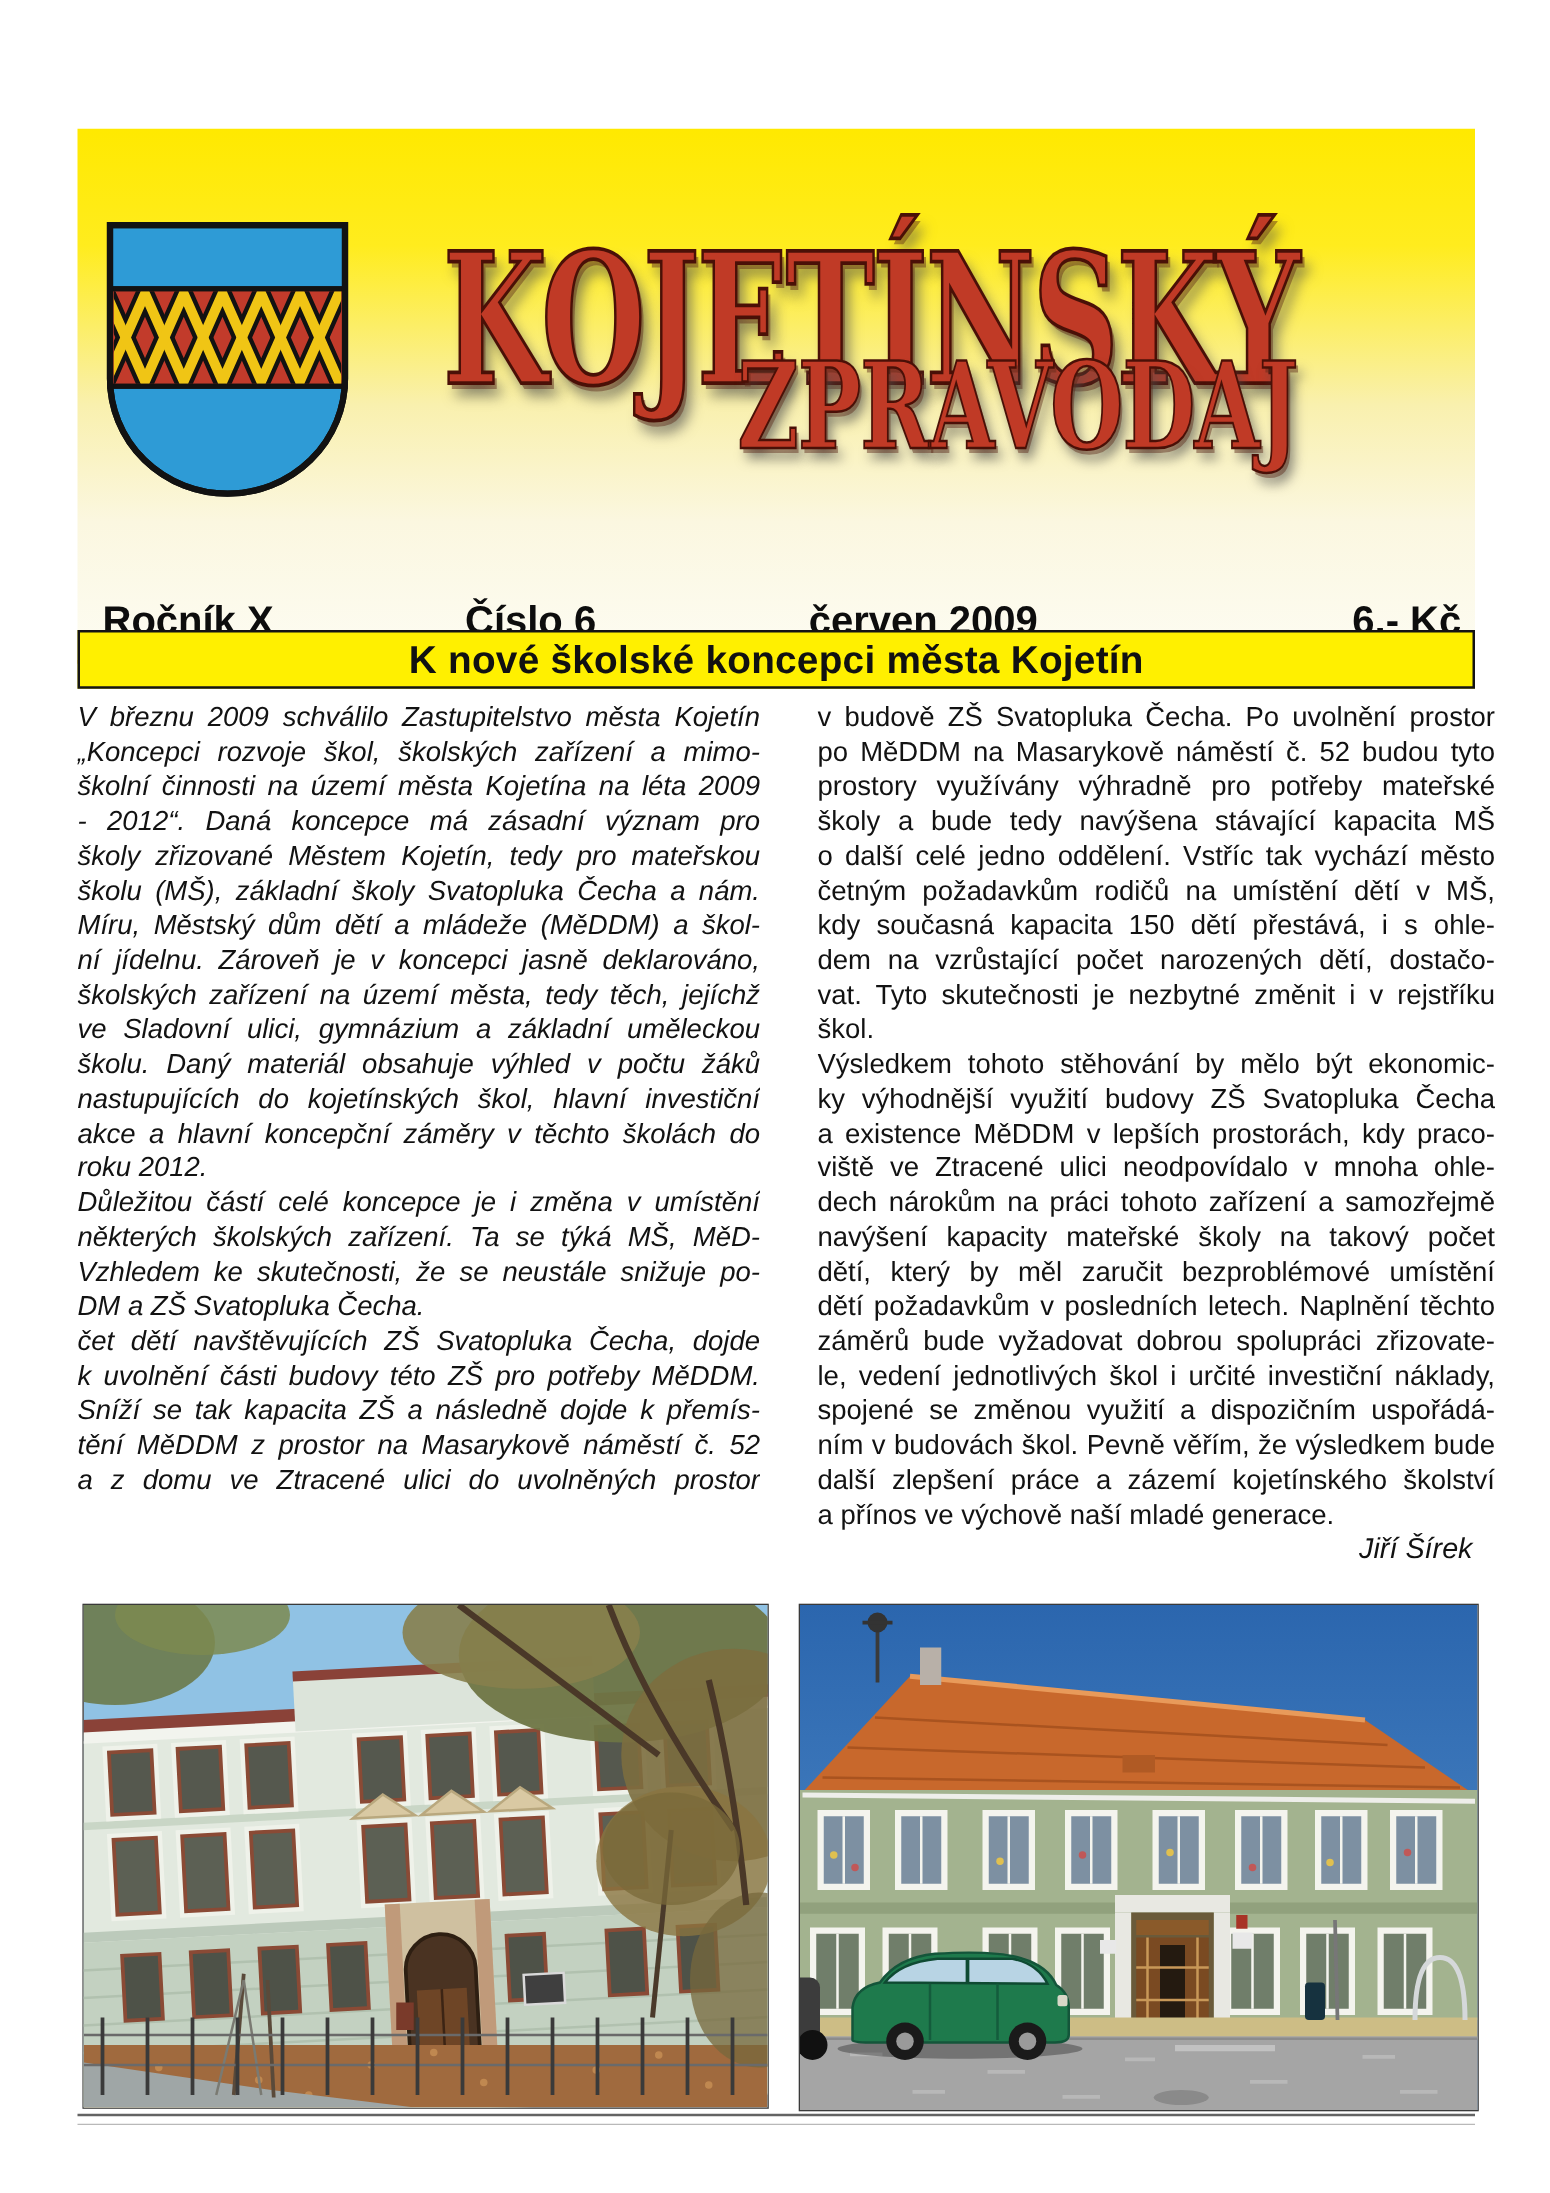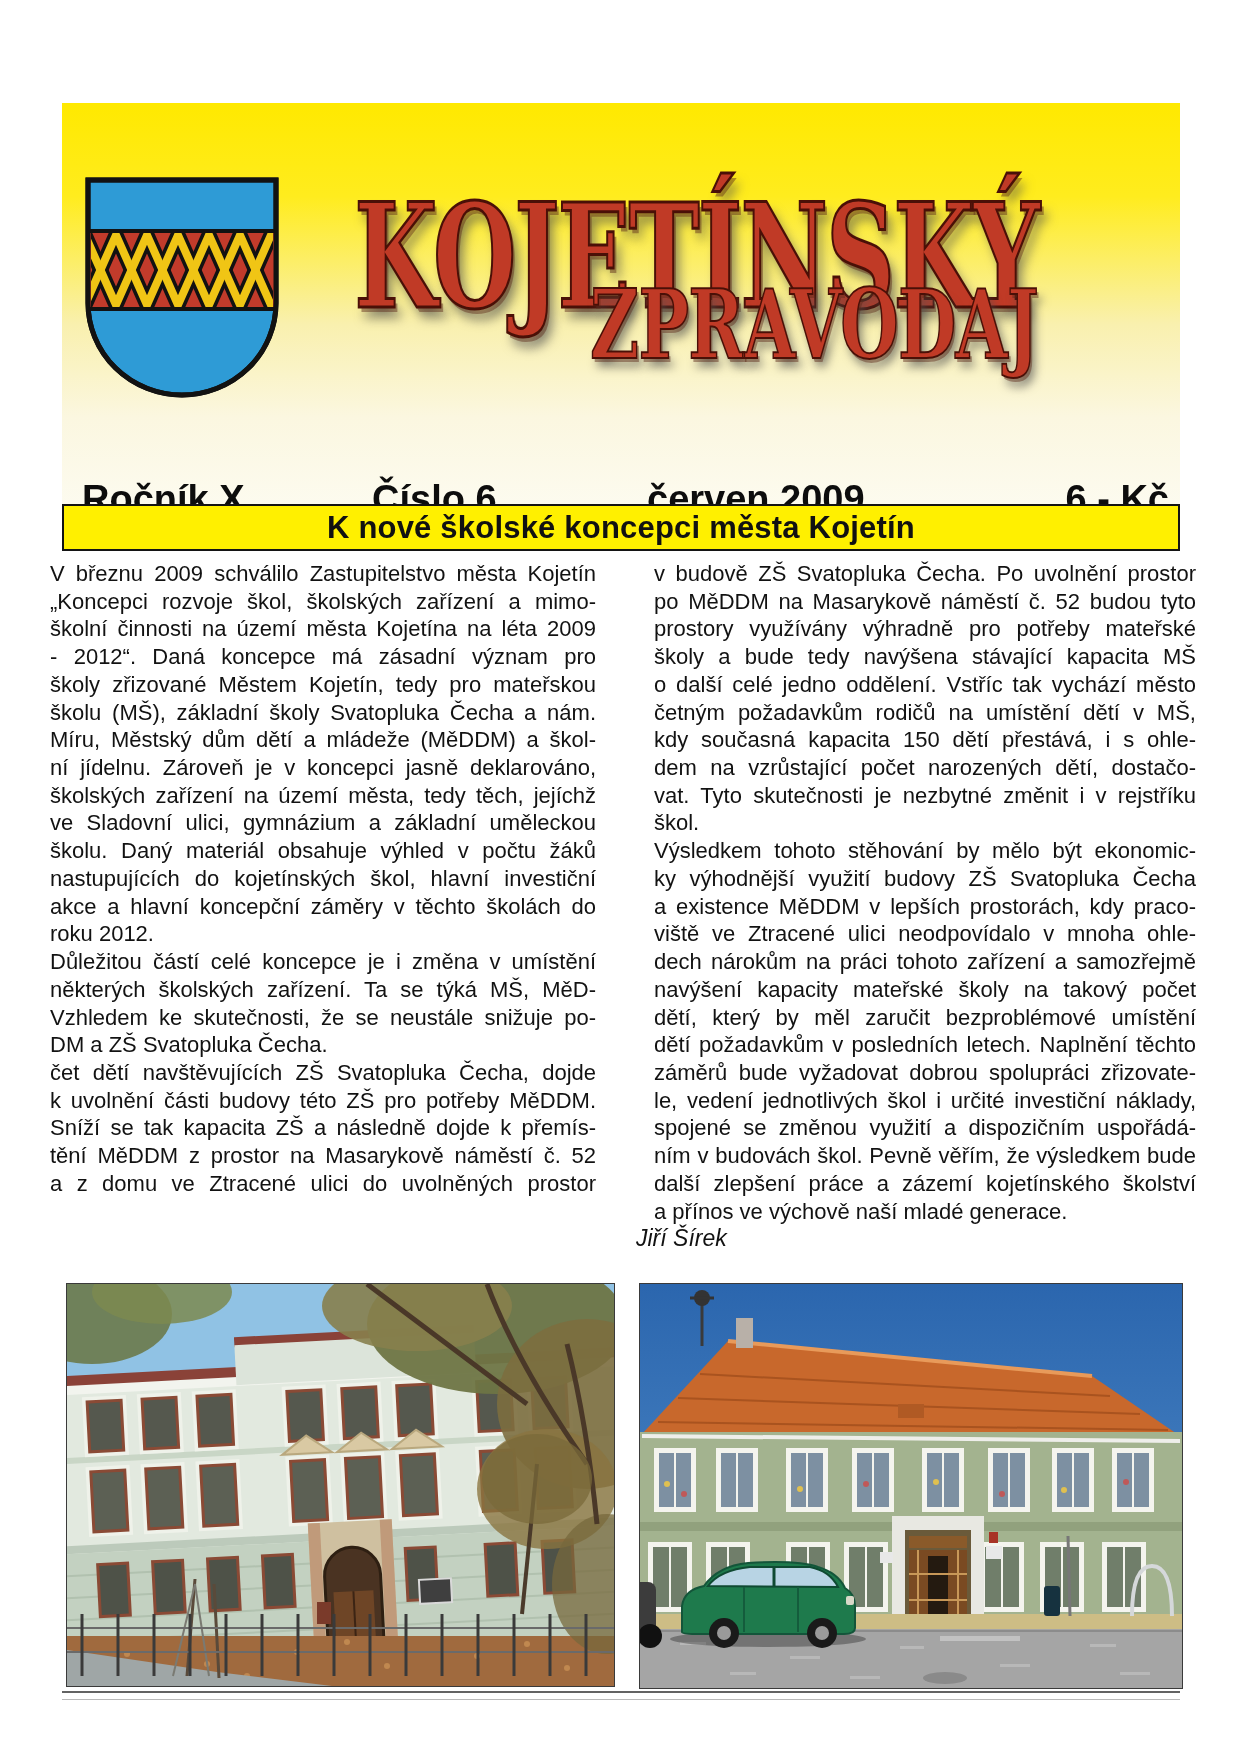--- a/index.html
+++ b/index.html
@@ -15,38 +15,38 @@
             font-size:145px;line-height:1;color:#c03a26;letter-spacing:-3px;white-space:nowrap;
             transform:scaleX(0.66);transform-origin:100% 0;
             -webkit-text-stroke:3px #4a1007;
             text-shadow:4px 5px 0 rgba(90,40,25,0.45),9px 11px 13px rgba(80,80,80,0.65);}
   .title-word2{position:absolute;top:174px;right:142px;font-family:"DejaVu Serif",serif;font-weight:bold;
             font-size:96px;line-height:1;color:#c03a26;letter-spacing:-1px;white-space:nowrap;
             transform:scaleX(0.70);transform-origin:100% 0;
             -webkit-text-stroke:2px #4a1007;
             text-shadow:3px 4px 0 rgba(90,40,25,0.45),7px 9px 11px rgba(80,80,80,0.65);}
   .issue-row{position:absolute;left:20px;top:375px;width:1087px;height:38px;
-             font-size:38px;font-weight:bold;color:#0d0d0d;}
+             font-size:32px;font-weight:bold;color:#0d0d0d;}
   .issue-row span{position:absolute;top:0;white-space:nowrap;}
   .iv{left:0;} .in{left:290px;} .id{left:565px;} .ip{right:0;}
 
   
   .headline-box{position:absolute;left:62px;top:504px;width:1118px;height:47px;box-sizing:border-box;
                 background:#fff000;border:2px solid #141414;
                 display:flex;align-items:center;justify-content:center;}
   .headline-box span{font-size:31px;font-weight:bold;color:#111;letter-spacing:0.2px;}
 
   
   .col{position:absolute;top:560px;font-size:22px;line-height:27.72px;color:#121212;}
-  .col-left{left:50px;width:546px;}
+  .col-left{left:62px;width:546px;font-style:italic;}
   .col-right{left:654px;width:542px;}
   .line{height:27.72px;overflow:hidden;text-align:left;}
   .line.just{text-align:justify;text-align-last:justify;}
   .signature{position:absolute;left:636px;top:1225px;width:542px;height:28px;
-             font-size:23px;font-style:italic;text-align:left;color:#121212;}
+             font-size:23px;font-style:italic;text-align:right;color:#121212;}
 
   
   .photo{position:absolute;border:1px solid #3a3a3a;background:#cccccc;}
   .photo-left{left:66px;top:1283px;}
   .photo-right{left:639px;top:1283px;}
 
   
   .footer-rule{position:absolute;left:62px;top:1691px;width:1118px;height:6px;
                border-top:2px solid #636363;border-bottom:1px solid #b9b9b9;}
 </style>

